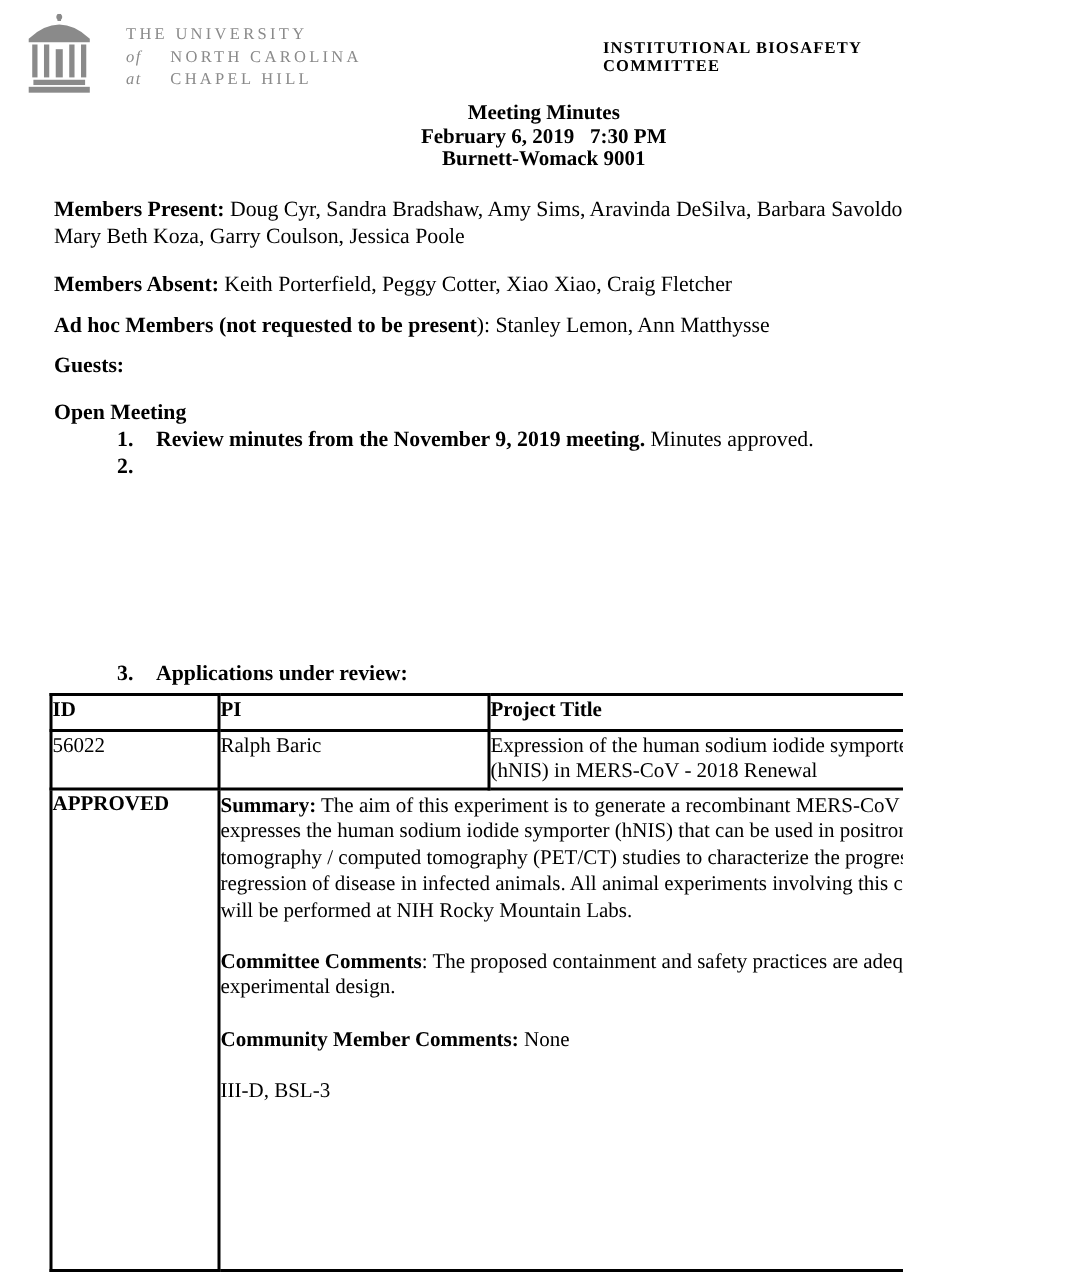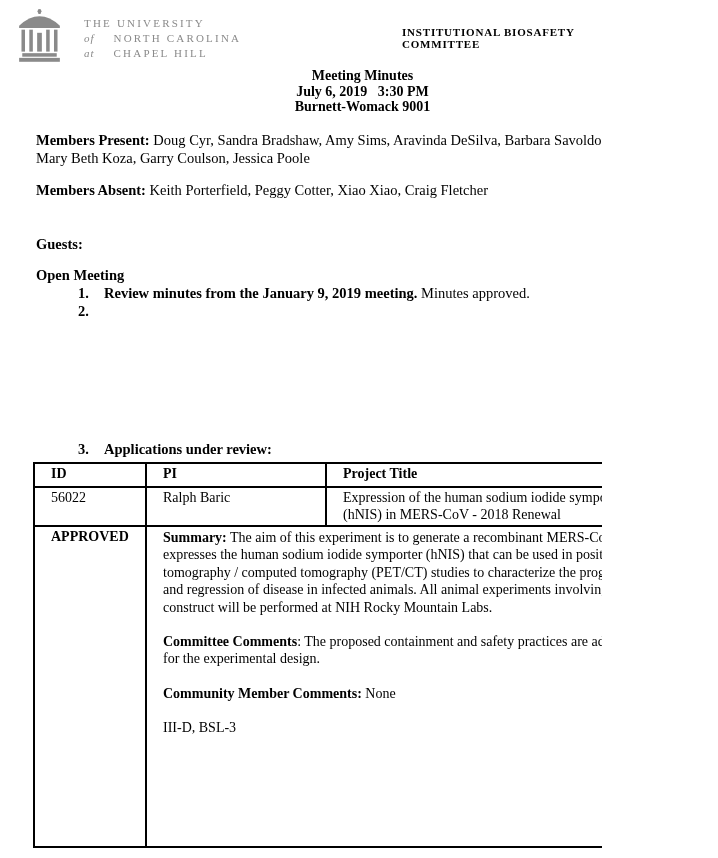--- a/index.html
+++ b/index.html
@@ -47,21 +47,21 @@
 
   
   .doc-table{
     position:absolute;left:33px;top:462px;
     width:639px;height:386px;
     border-collapse:collapse;table-layout:fixed;
     font-size:14px;line-height:16.5px;
   }
   .doc-table td,.doc-table th{
     border:2px solid #000;
-    padding:2px 16px;
+    padding:2px 0;
     vertical-align:top;
     text-align:left;
     font-size:14px;
   }
   .doc-table th{font-weight:bold;}
   .col-id{width:112px;}
   .col-pi{width:180px;}
   .col-title{width:347px;}
   .cell-center{text-align:center;}
   .detail-cell{padding:2px 7px;line-height:17.4px;border-radius:22px;}
@@ -94,41 +94,44 @@
   <div class="wordmark">
     <div><span>THE UNIVERSITY</span></div>
     <div><span class="wm-prefix">of</span><span>NORTH CAROLINA</span></div>
     <div><span class="wm-prefix">at</span><span>CHAPEL HILL</span></div>
   </div>
 
   <div class="committee">INSTITUTIONAL BIOSAFETY COMMITTEE</div>
 
   <div class="title-block">
     <div>Meeting Minutes</div>
-    <div class="pre">July 6, 2019   3:30 PM</div>
+    <div class="pre">February 6, 2019   7:30 PM</div>
     <div>Burnett-Womack 9001</div>
   </div>
 
   <div class="para" style="top:132px">
     <span class="bold">Members Present:</span><span class="pre"> Doug Cyr, Sandra Bradshaw, Amy Sims, Aravinda DeSilva, Barbara Savoldo, Tori Baxter, Mary Beth Koza, Garry Coulson, Jessica Poole</span>
   </div>
 
   <div class="para" style="top:182px">
     <span class="bold">Members Absent:</span><span class="pre"> Keith Porterfield, Peggy Cotter, Xiao Xiao, Craig Fletcher</span>
   </div>
 
+  <div class="para" style="top:209px">
+    <span class="bold">Ad hoc Members (not requested to be present</span><span class="pre">): Stanley Lemon, Ann Matthysse</span>
+  </div>
 
   <div class="para" style="top:236px">
     <span class="bold">Guests:</span>
   </div>
 
   <div class="para bold" style="top:267px">Open Meeting</div>
 
   <div class="list-item" style="top:285px">
-    <span class="li-num">1.</span><span class="bold">Review minutes from the January 9, 2019 meeting.</span><span class="pre"> Minutes approved.</span>
+    <span class="li-num">1.</span><span class="bold">Review minutes from the November 9, 2019 meeting.</span><span class="pre"> Minutes approved.</span>
   </div>
 
   <div class="list-item" style="top:303px">
     <span class="li-num">2.</span><span class="bold"></span>
   </div>
 
   <div class="list-item" style="top:441px">
     <span class="li-num">3.</span><span class="bold">Applications under review:</span>
   </div>
 

